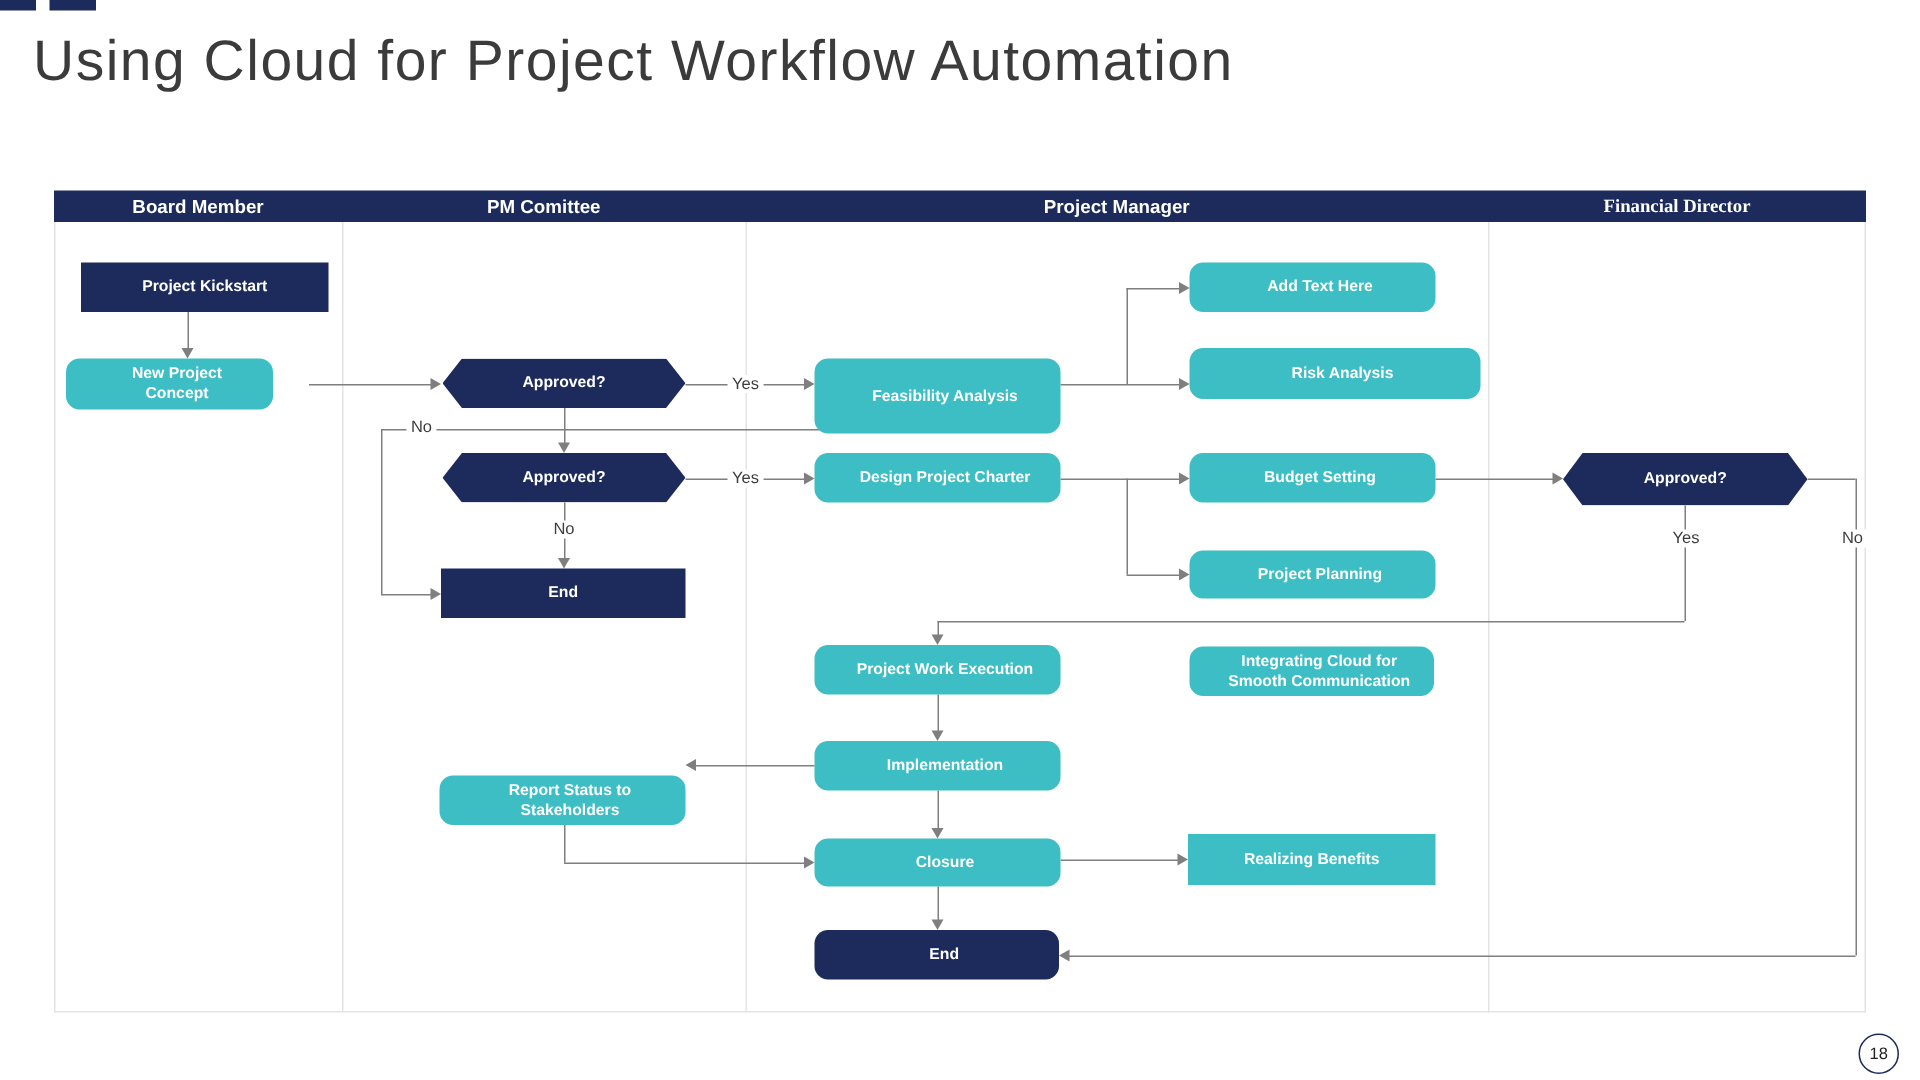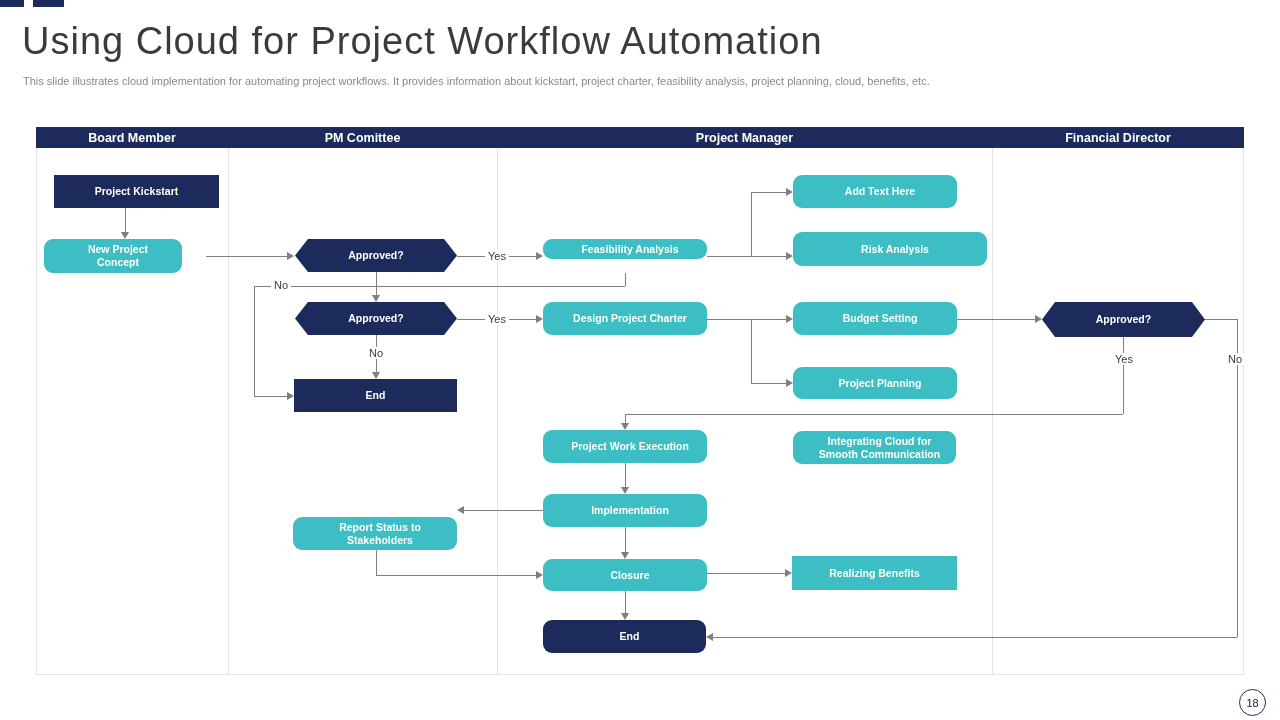--- a/index.html
+++ b/index.html
@@ -16,21 +16,21 @@
   .logo-block{position:absolute;top:0;height:7px;background:var(--navy);}
   .logo-a{left:0;width:24px;}
   .logo-b{left:33px;width:31px;}
 
   .title{position:absolute;left:22px;top:20px;font-size:38px;color:#3B3B3B;letter-spacing:1px;font-weight:400;white-space:nowrap;}
   .subtitle{position:absolute;left:23px;top:75px;font-size:11px;color:#8A8A8A;white-space:nowrap;}
 
   .lanes-body{position:absolute;left:36px;top:148px;width:1208px;height:527px;border:1px solid var(--divider);border-top:none;background:#fff;}
   .lane-header{position:absolute;left:36px;top:127px;width:1208px;height:21px;background:var(--navy);display:flex;}
   .lane-header .col{display:flex;align-items:center;justify-content:center;color:#fff;font-weight:bold;font-size:12.5px;}
-  .col-0{width:192px;} .col-1{width:269px;} .col-2{width:495px;} .col-3{width:252px;}
+  .col-0{width:192px;} .col-1{width:269px;} .col-2{width:495px;} .col-3{width:252px;font-family:Liberation Serif, serif;}
   .divider{position:absolute;top:148px;height:527px;width:1px;background:var(--divider);}
   .div-0{left:228px;} .div-1{left:497px;} .div-2{left:992px;}
 
   .node{position:absolute;display:flex;align-items:center;justify-content:center;text-align:center;
         color:#fff;font-weight:bold;font-size:10.5px;line-height:1.2;padding:2px 14px;}
   .node.rounded{border-radius:9px;padding-left:24px;}
   .node.hexagon{clip-path:polygon(0 50%,8% 0,92% 0,100% 50%,92% 100%,8% 100%);padding:2px 22px;}
   .node.navy{background:var(--navy);}
   .node.teal{background:var(--teal);}
 
@@ -48,21 +48,20 @@
 </style>
 </head>
 <body>
 
 <div class="slide">
 
   <div class="logo-block logo-a"></div>
   <div class="logo-block logo-b"></div>
 
   <div class="title">Using Cloud for Project Workflow Automation</div>
-  <div class="subtitle">This slide illustrates cloud implementation for automating project workflows. It provides information about kickstart, project charter, feasibility analysis, project planning, cloud, benefits, etc.</div>
 
   <div class="lanes-body"></div>
   <div class="lane-header">
     <div class="col col-0">Board Member</div>
     <div class="col col-1">PM Comittee</div>
     <div class="col col-2">Project Manager</div>
     <div class="col col-3">Financial Director</div>
   </div>
   <div class="divider div-0"></div>
   <div class="divider div-1"></div>
@@ -118,21 +117,21 @@
       <div class="arrow right" style="left: 536px; top: 571px;"></div>
       <div class="arrow down" style="left: 621px; top: 552px;"></div>
       <div class="arrow right" style="left: 785px; top: 569px;"></div>
       <div class="arrow down" style="left: 621px; top: 613px;"></div>
       <div class="node rect navy" style="left: 44px; top: 175px; width: 165px; height: 33px; margin-left: 10px;">Project Kickstart</div>
       <div class="node rounded teal" style="left: 44px; top: 239px; width: 138px; height: 34px;">New Project Concept</div>
       <div class="node hexagon navy" style="left: 295px; top: 239px; width: 162px; height: 33px;">Approved?</div>
       <div class="node hexagon navy" style="left: 295px; top: 302px; width: 162px; height: 33px;">Approved?</div>
       <div class="node rect navy" style="left: 294px; top: 379px; width: 163px; height: 33px;">End</div>
       <div class="node rounded teal" style="left: 293px; top: 493px; width: 164px; height: 33px; margin-top: 24px;">Report Status to Stakeholders</div>
-      <div class="node rounded teal" style="left: 543px; top: 239px; width: 164px; height: 20px;">Feasibility Analysis</div>
+      <div class="node rounded teal" style="left: 543px; top: 239px; width: 164px; height: 50px;">Feasibility Analysis</div>
       <div class="node rounded teal" style="left: 793px; top: 175px; width: 164px; height: 33px;">Add Text Here</div>
       <div class="node rounded teal" style="left: 793px; top: 232px; width: 194px; height: 34px;">Risk Analysis</div>
       <div class="node rounded teal" style="left: 543px; top: 302px; width: 164px; height: 33px;">Design Project Charter</div>
       <div class="node rounded teal" style="left: 793px; top: 302px; width: 164px; height: 33px;">Budget Setting</div>
       <div class="node rounded teal" style="left: 793px; top: 367px; width: 164px; height: 32px;">Project Planning</div>
       <div class="node rounded teal" style="left: 543px; top: 430px; width: 164px; height: 33px;">Project Work Execution</div>
       <div class="node rounded teal" style="left: 793px; top: 431px; width: 163px; height: 33px;">Integrating Cloud for Smooth Communication</div>
       <div class="node rounded teal" style="left: 543px; top: 494px; width: 164px; height: 33px;">Implementation</div>
       <div class="node rounded teal" style="left: 543px; top: 559px; width: 164px; height: 32px;">Closure</div>
       <div class="node rect teal" style="left: 792px; top: 556px; width: 165px; height: 34px;">Realizing Benefits</div>

